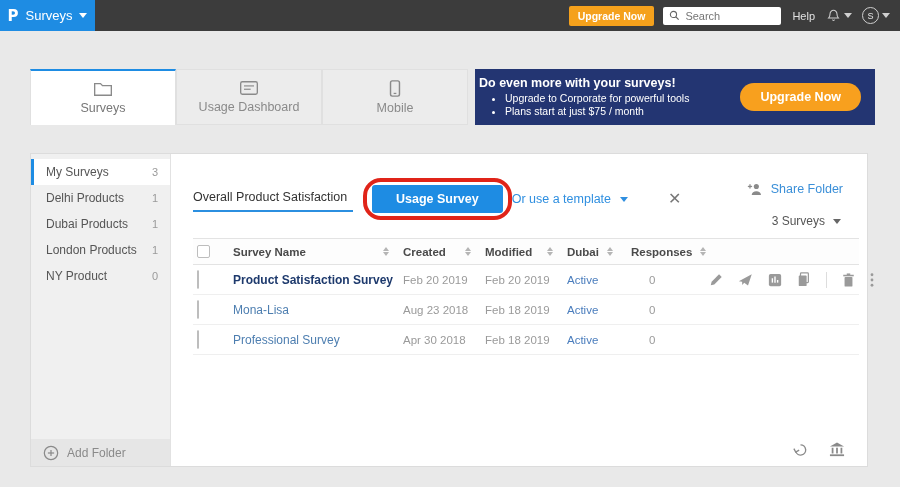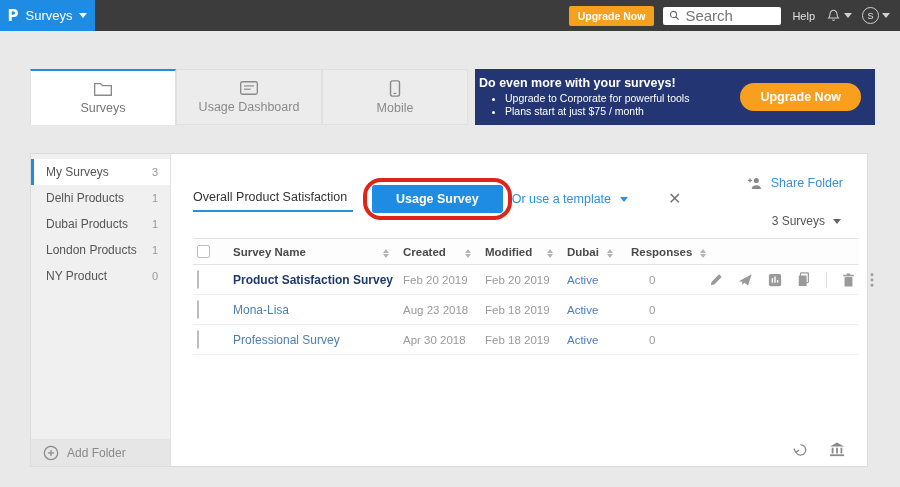--- a/index.html
+++ b/index.html
@@ -8,21 +8,21 @@
 
   
   .topbar { position:absolute; top:0; left:0; width:100%; height:31px; background:#3c3c3c; display:flex; align-items:center; }
   .logo-box { width:95px; height:31px; background:#1e8ce3; display:flex; align-items:center; justify-content:center; gap:7px; color:#fff; cursor:pointer; }
   .logo-glyph { font-weight:bold; font-size:15px; font-family:"DejaVu Sans", sans-serif; }
   .logo-box .label { font-size:13px; }
   .caret { display:inline-block; width:0; height:0; border-left:4px solid transparent; border-right:4px solid transparent; border-top:5px solid currentColor; }
   .topbar .spacer { flex:1; }
   .upgrade-btn { background:#f5a11c; color:#fff; font-size:10.5px; font-weight:bold; border:none; border-radius:2px; padding:4px 9px; margin-right:9px; cursor:pointer; }
   .search-box { display:flex; align-items:center; gap:5px; background:#fff; border-radius:2px; height:18px; width:118px; padding:0 6px; margin-right:11px; }
-  .search-box input { border:none; outline:none; width:100%; font-size:15px; color:#444; font-family:inherit; }
+  .search-box input { border:none; outline:none; width:100%; font-size:11px; color:#444; font-family:inherit; }
   .help-link { color:#e0e0e0; font-size:11px; margin-right:11px; cursor:pointer; }
   .bell-wrap, .avatar-wrap { display:flex; align-items:center; gap:3px; color:#cfcfcf; margin-right:10px; cursor:pointer; }
   .avatar-circle { width:17px; height:17px; border:1.5px solid #cfcfcf; border-radius:50%; display:flex; align-items:center; justify-content:center; font-size:9px; color:#e5e5e5; }
 
   
   .tabs-row { position:absolute; top:69px; left:30px; display:flex; }
   .tabs { display:flex; width:438px; }
   .tab { width:146px; height:56px; background:#ececec; border:1px solid #e0e0e0; display:flex; flex-direction:column; align-items:center; justify-content:center; gap:4px; color:#8a8a8a; font-size:12.5px; cursor:pointer; }
   .tab.active { background:#fff; border-top:2px solid #1e8ce3; border-bottom:none; color:#777; }
   .banner { width:400px; height:56px; margin-left:7px; background:#233572; color:#fff; display:flex; align-items:center; padding:0 14px 0 4px; }
@@ -37,39 +37,39 @@
 
   
   .sidebar { position:absolute; left:0; top:0; bottom:0; width:140px; background:#f0f0f0; border-right:1px solid #e2e2e2; padding-top:5px; }
   .folder-item { height:26px; display:flex; align-items:center; padding:0 12px 0 15px; font-size:12px; color:#555; cursor:pointer; }
   .folder-item .count { margin-left:auto; font-size:11px; color:#9a9a9a; }
   .folder-item.active { background:#fff; border-left:3px solid #1e8ce3; padding-left:12px;gap:12px; }
   .add-folder { position:absolute; bottom:0; left:0; width:100%; height:27px; background:#e6e6e6; display:flex; align-items:center; gap:8px; padding:0 12px; color:#8a8a8a; font-size:12px; cursor:pointer; }
 
   
   .main { position:absolute; left:140px; right:0; top:0; bottom:0; }
-  .share-folder { position:absolute; top:22px; right:24px; display:flex; align-items:center; gap:7px; cursor:pointer; }
+  .share-folder { position:absolute; top:28px; right:24px; display:flex; align-items:center; gap:7px; cursor:pointer; }
   .share-folder span { color:#3a8fd8; font-size:12.5px; }
 
   .create-row { position:absolute; top:24px; left:22px; display:flex; align-items:center; }
   .survey-input-wrap { width:160px; border-bottom:2px solid #2b8fe0; padding-bottom:5px; }
   .survey-input-wrap input { border:none; outline:none; width:100%; font-size:12.5px; color:#333; font-family:inherit; }
   .red-ring { margin-left:10px; border:4px solid #e02419; border-radius:18px; padding:3px 5px; }
   .create-btn { background:#1e8ce3; color:#fff; font-size:12.5px; font-weight:bold; border:none; border-radius:3px; padding:7px 24px; cursor:pointer; }
   .template-link { display:flex; align-items:center; gap:9px; color:#2f8fe0; font-size:12.5px; cursor:pointer; }
   .close-x { margin-left:40px; color:#777; font-size:16px; cursor:pointer; line-height:1; }
 
   .count-row { position:absolute; top:60px; right:26px; display:flex; align-items:center; gap:8px; font-size:12px; color:#555; cursor:pointer; }
   .count-row .caret { color:#666; }
 
   
   .table { position:absolute; top:84px; left:22px; right:8px; }
   .trow { display:grid; grid-template-columns:40px 170px 82px 82px 64px 78px 1fr; align-items:center; }
   .thead { height:27px; border-top:1px solid #e3e3e3; border-bottom:1px solid #e3e3e3; background:#fdfdfd; }
-  .th { display:flex; align-items:flex-end; font-size:11.5px; font-weight:bold; color:#4a4a4a; }
+  .th { display:flex; align-items:center; font-size:11.5px; font-weight:bold; color:#4a4a4a; }
   .th .sort { margin-left:auto; margin-right:14px; }
   .th .sort.near { margin-left:8px; margin-right:0; }
   .tbody-row { height:30px; border-bottom:1px solid #efefef; }
   .cell { font-size:11.5px; color:#9a9a9a; }
   .name-cell { font-size:12px; color:#4d7eb0; cursor:pointer; }
   .name-cell.bold { font-weight:bold; color:#1e3a6d; }
   .status-cell { color:#4a7dbd; font-size:11.5px; cursor:pointer; }
   .resp-cell { padding-left:18px; }
   .checkbox { width:13px; height:13px; border:1px solid #bdbdbd; border-radius:2px; background:#fff; cursor:pointer; margin-left:4px; }
   .actions { display:flex; align-items:center; justify-content:flex-end; gap:15px; padding-right:6px; }

